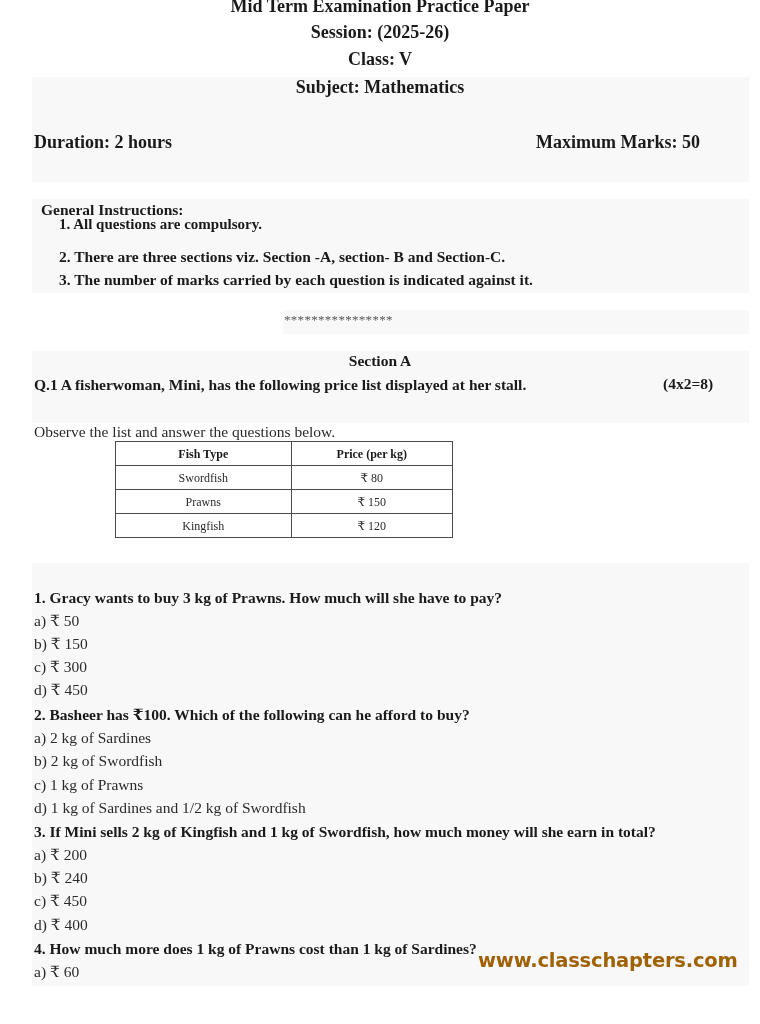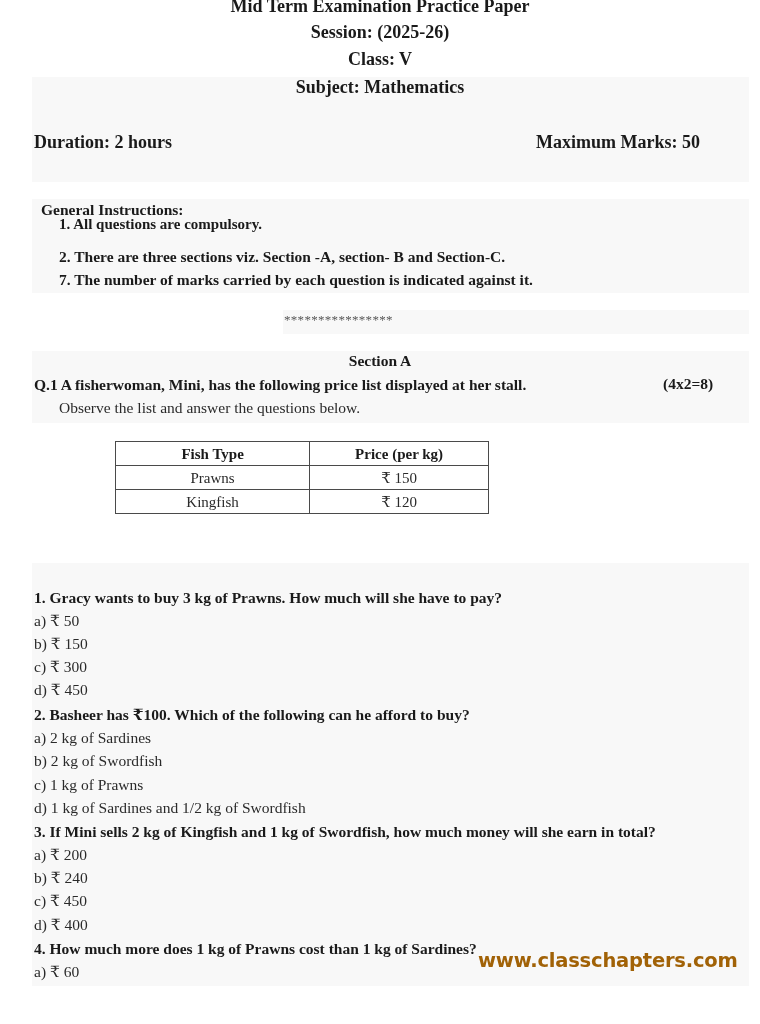--- a/index.html
+++ b/index.html
@@ -9,22 +9,22 @@
     color: #1a1a1a;
   }
   .abs { position: absolute; }
   .panel { position: absolute; background: #f8f8f8; }
   .center { position: absolute; left: 0; width: 760px; text-align: center; font-weight: bold; font-size: 18px; }
   .bold { font-weight: bold; }
   .line { position: absolute; left: 34px; font-size: 15.5px; line-height: 20px; white-space: nowrap; }
   .opt { font-weight: normal; color: #2a2a2a; }
   .q { font-weight: bold; }
   table.fish {
-    position: absolute; left: 115px; top: 441px; width: 374px;
-    border-collapse: collapse; font-size: 15px;
+    position: absolute; left: 115px; top: 441px; width: 338px;
+    border-collapse: collapse; font-size: 12px;
   }
   table.fish td, table.fish th {
     border: 1px solid #4a4a4a; height: 23px; padding: 0; text-align: center; line-height: 22px;
   }
   table.fish th { font-weight: bold; }
   table.fish td { font-weight: normal; color: #2a2a2a; }
   table.fish col.c1 { width: 176px; }
   table.fish col.c2 { width: 162px; }
   .watermark {
     position: absolute; left: 478px; top: 949px;
@@ -45,38 +45,42 @@
 <div class="center" style="top:22px;">Session: (2025-26)</div>
 <div class="center" style="top:49px;">Class: V</div>
 <div class="center" style="top:77px;">Subject: Mathematics</div>
 
 <div class="abs bold" style="left:34px; top:132px; font-size:18px;">Duration: 2 hours</div>
 <div class="abs bold" style="left:536px; top:132px; font-size:18px;">Maximum Marks: 50</div>
 
 <div class="abs bold" style="left:41px; top:201px; font-size:15.5px;">General Instructions:</div>
 <div class="abs bold" style="left:59px; top:216px; font-size:15px;">1. All questions are compulsory.</div>
 <div class="abs bold" style="left:59px; top:248px; font-size:15.5px;">2. There are three sections viz. Section -A, section- B and Section-C.</div>
-<div class="abs bold" style="left:59px; top:271px; font-size:15.5px;">7. The number of marks carried by each question is indicated against it.</div>
+<div class="abs bold" style="left:59px; top:271px; font-size:15.5px;">3. The number of marks carried by each question is indicated against it.</div>
 
 <div class="abs" style="left:284px; top:312px; font-size:13px; color:#555; letter-spacing:0.3px;">****************</div>
 
 <div class="center" style="top:352px; font-size:15.5px;">Section A</div>
 <div class="line q" style="top:375px;">Q.1 A fisherwoman, Mini, has the following price list displayed at her stall.</div>
 <div class="abs bold" style="left:663px; top:375px; font-size:15.5px;">(4x2=8)</div>
-<div class="line opt" style="top:398px;margin-left:25px;">Observe the list and answer the questions below.</div>
+<div class="line opt" style="top:422px;">Observe the list and answer the questions below.</div>
 
 <table class="fish">
   <colgroup>
       <col class="c1">
       <col class="c2">
     </colgroup>
   <tbody>
       <tr>
     <th>Fish Type</th>
     <th>Price (per kg)</th>
+  </tr>
+  <tr>
+    <td>Swordfish</td>
+    <td>₹ 80</td>
   </tr>
   <tr>
     <td>Prawns</td>
     <td>₹ 150</td>
   </tr>
   <tr>
     <td>Kingfish</td>
     <td>₹ 120</td>
   </tr>
 </tbody>

